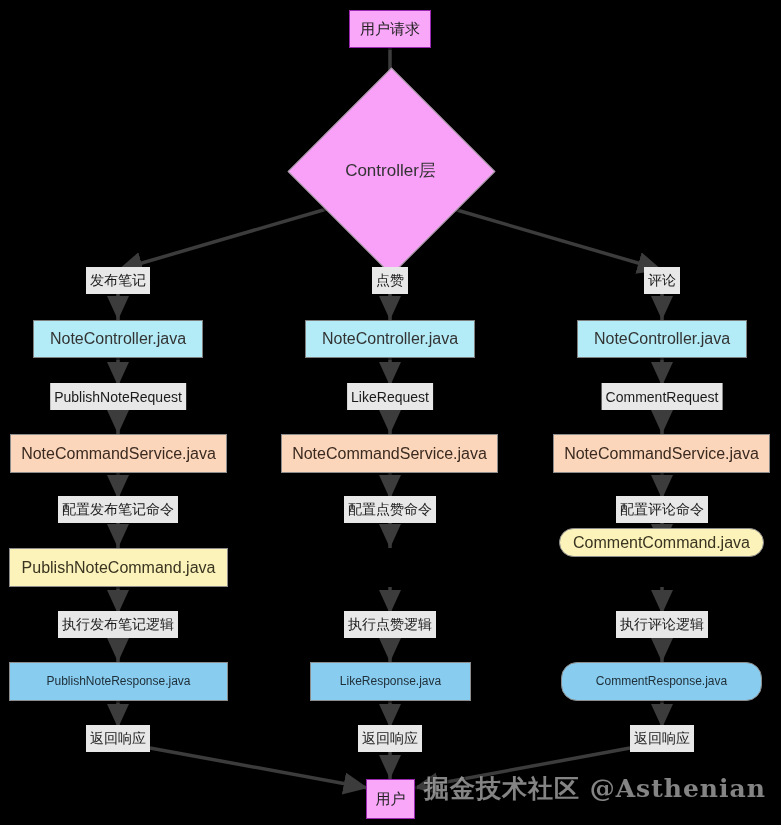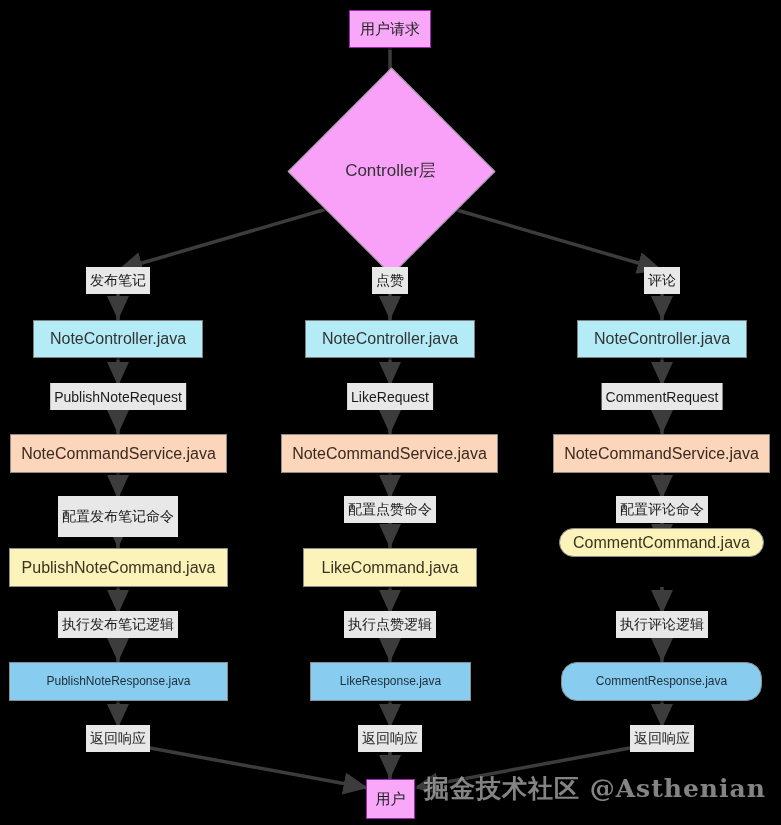--- a/index.html
+++ b/index.html
@@ -202,21 +202,21 @@
 
   <div class="node n-ctrl" style="left:33px; top:320px; width:170px; height:38px;">
     <span>NoteController.java</span>
   </div>
   <div class="edge-label" style="left:118px; top:383px; height:27px;">
     <span>PublishNoteRequest</span>
   </div>
   <div class="node n-svc" style="left:10px; top:434px; width:217px; height:39px;">
     <span>NoteCommandService.java</span>
   </div>
-  <div class="edge-label" style="left:118px; top:496px; height:41px;">
+  <div class="edge-label" style="left:118px; top:496px; height:27px;">
     <span>配置发布笔记命令</span>
   </div>
   <div class="node n-cmd" style="left:9px; top:548px; width:219px; height:39px;">
     <span>PublishNoteCommand.java</span>
   </div>
   <div class="edge-label" style="left:118px; top:611px; height:27px;">
     <span>执行发布笔记逻辑</span>
   </div>
   <div class="node n-resp" style="left:9px; top:662px; width:219px; height:39px;">
     <span>PublishNoteResponse.java</span>
@@ -230,23 +230,20 @@
   </div>
   <div class="edge-label" style="left:390px; top:383px; height:27px;">
     <span>LikeRequest</span>
   </div>
   <div class="node n-svc" style="left:281px; top:434px; width:217px; height:39px;">
     <span>NoteCommandService.java</span>
   </div>
   <div class="edge-label" style="left:390px; top:496px; height:27px;">
     <span>配置点赞命令</span>
   </div>
-  <div class="node n-cmd" style="left:303px; top:548px; width:174px; height:39px;">
-    <span>LikeCommand.java</span>
-  </div>
   <div class="edge-label" style="left:390px; top:611px; height:27px;">
     <span>执行点赞逻辑</span>
   </div>
   <div class="node n-resp" style="left:310px; top:662px; width:161px; height:39px;">
     <span>LikeResponse.java</span>
   </div>
   <div class="edge-label" style="left:390px; top:725px; height:27px;">
     <span>返回响应</span>
   </div>
 

